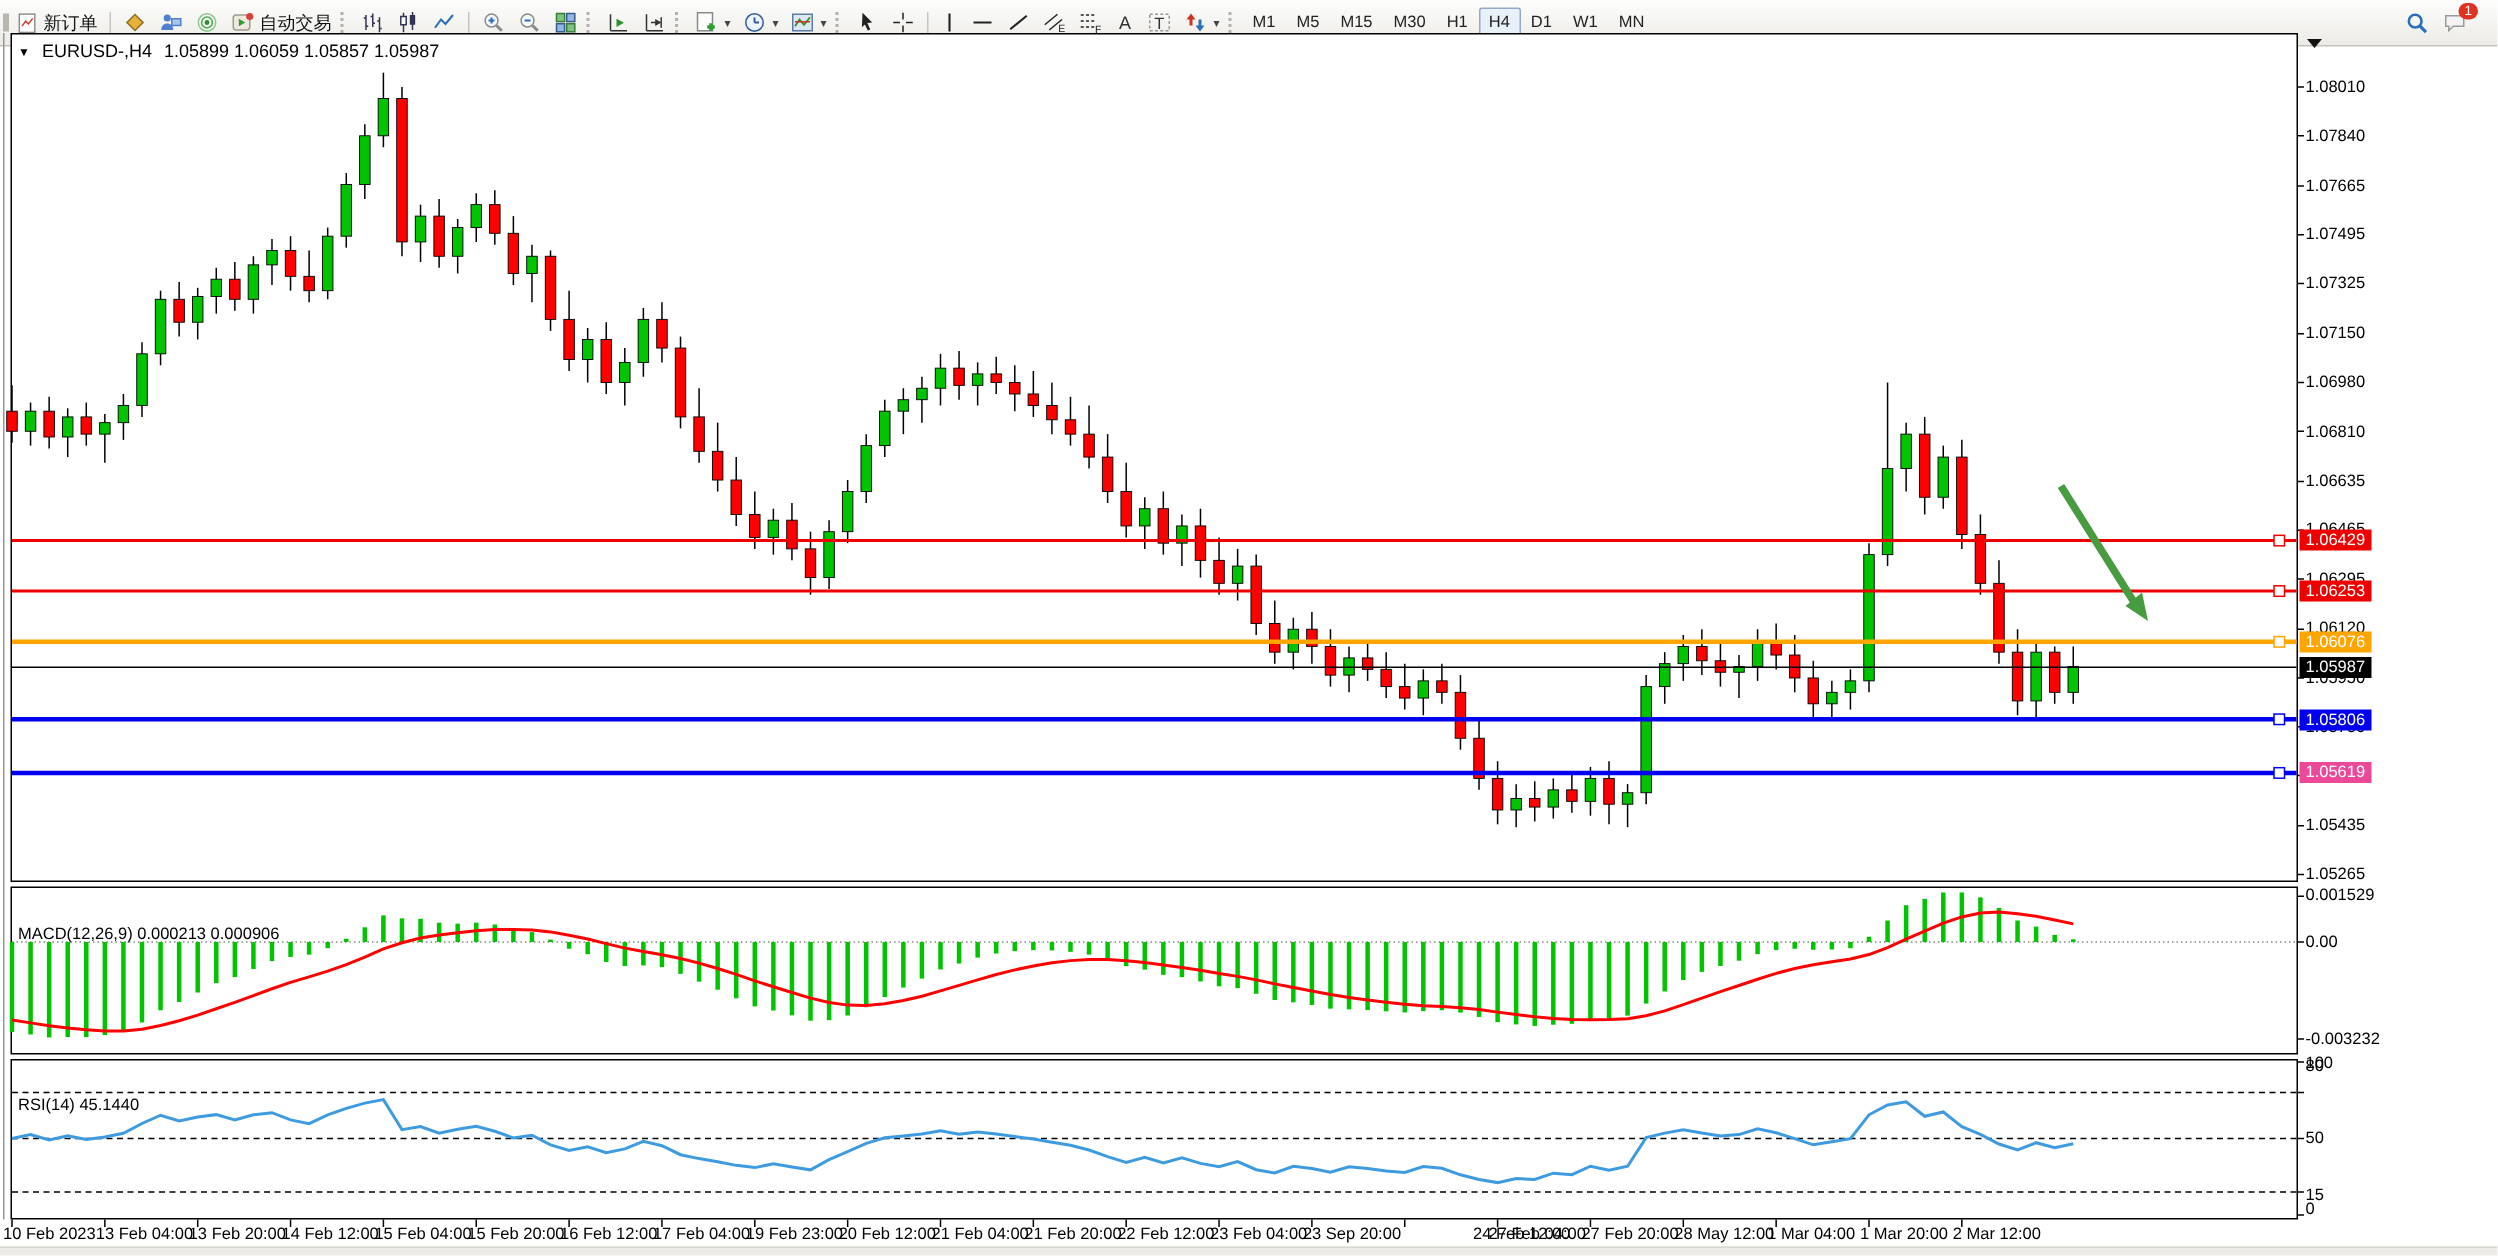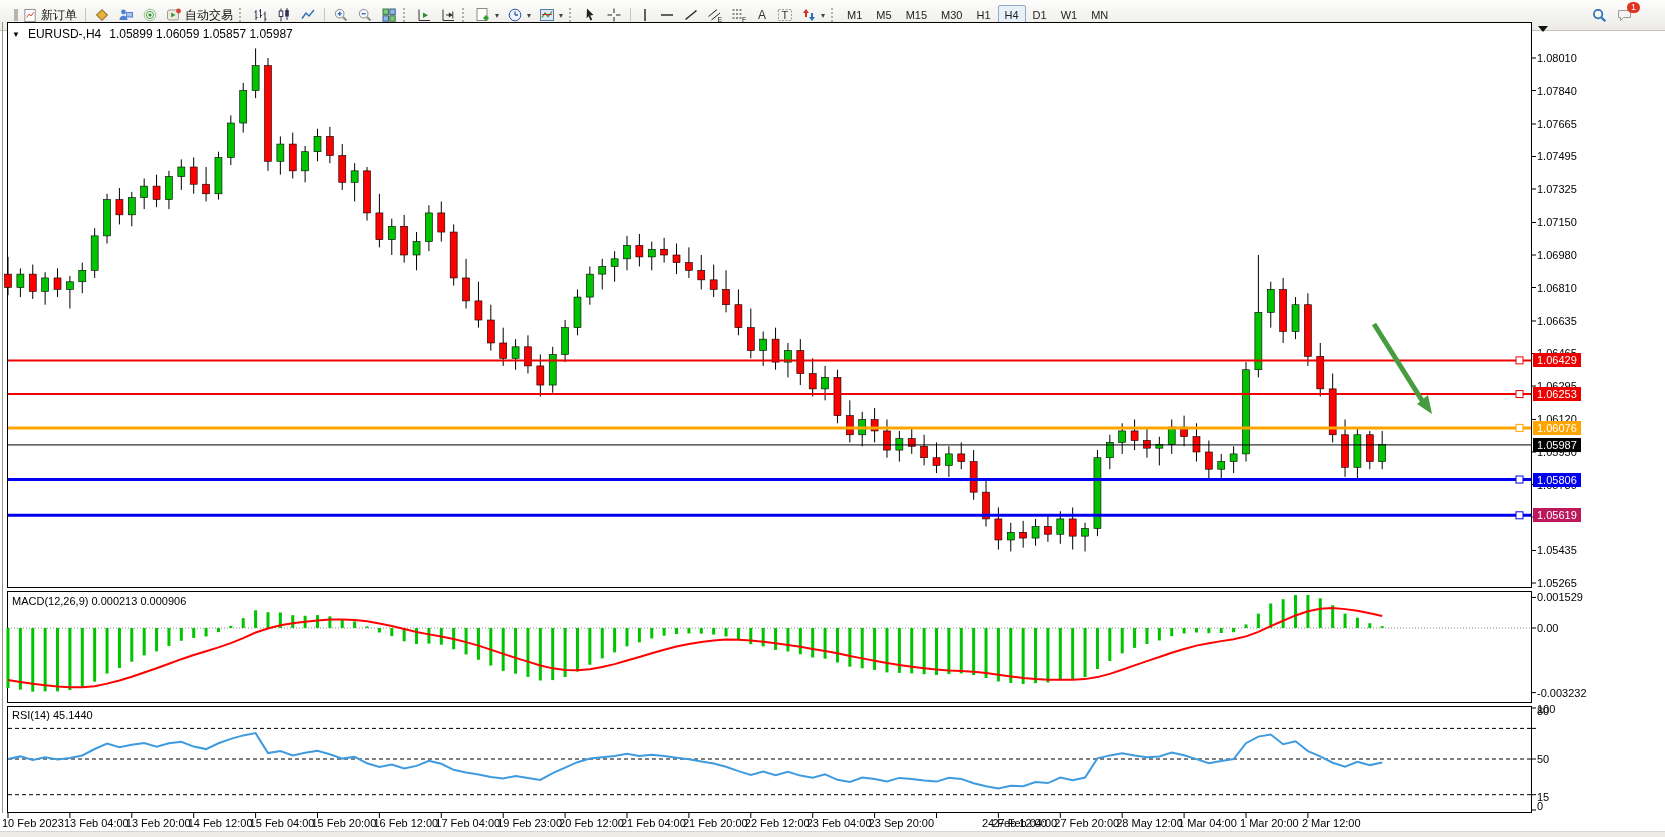--- a/index.html
+++ b/index.html
@@ -1,21 +1,21 @@
 <!DOCTYPE html>
 <html><head>
 <meta charset="utf-8">
 <style>
   html,body{margin:0;padding:0;}
   .app{position:relative;width:1665px;height:837px;overflow:hidden;background:#ffffff;
        font-family:"Liberation Sans",sans-serif;-webkit-font-smoothing:none;}
   
   .toolbar{position:absolute;left:0;top:0;width:1665px;height:31px;
            background:linear-gradient(#fdfdfc,#ecebe7);border-bottom:1px solid #c6c2b9;
-           display:flex;align-items:center;padding:0 14px;box-sizing:border-box;justify-content:center;}
+           display:flex;align-items:center;padding:0 2px;box-sizing:border-box;justify-content:center;}
   .grip{width:3px;height:14px;border-left:2px dotted #b5b1a8;margin:0 4px 0 2px;}
   .sep{width:1px;height:15px;background:#c9c5bc;margin:0 4px;}
   .tbtn{height:18px;display:flex;align-items:center;gap:3px;padding:0 3px;
         border:1px solid transparent;border-radius:2px;font-size:12px;color:#111;white-space:nowrap;}
   .tbtn.active{border-color:#93a9c6;background:#e8f0fa;}
   .tf{font-size:11px;color:#222;padding:0 6px;}
   .caret{font-size:8px;color:#444;margin-left:1px;}
   .ic{display:block;}
   .spacer{margin-left:auto;}
   .badge{position:relative;}
@@ -23,21 +23,21 @@
               font-size:9px;line-height:11px;min-width:11px;text-align:center;padding:0 1px;}
   
   .panel{position:absolute;border:1px solid #000;background:#fff;box-sizing:border-box;}
   #pricePanel{left:7px;top:22px;width:1525px;height:566px;}
   #macdPanel {left:7px;top:591px;width:1525px;height:112px;}
   #rsiPanel  {left:7px;top:706px;width:1525px;height:107px;}
   .edge{position:absolute;left:2px;top:22px;width:1px;height:791px;background:#9a968e;}
   
   .symTitle{position:absolute;left:12px;top:27px;font-size:12px;color:#000;display:flex;gap:8px;align-items:center;}
   .symTitle .tri{font-size:8px;}
-  .paneLabel{position:absolute;font-size:11px;color:#000;}
+  .paneLabel{position:absolute;font-size:11px;color:#000;margin-top:22px;}
   .ptick,.mtick,.rtick{position:absolute;left:1537px;font-size:11px;color:#000;white-space:nowrap;}
   .lvl{position:absolute;left:1533px;height:14px;line-height:14px;font-size:11px;color:#fff;
        padding:0 4px;white-space:nowrap;z-index:5;}
   .ttick{position:absolute;font-size:11px;color:#000;top:817px;white-space:nowrap;}
   .statusbar{position:absolute;left:0;top:831px;width:1665px;height:6px;background:#edebe6;border-top:1px solid #d8d5cf;}
   svg.cv{position:absolute;left:0;top:0;pointer-events:none;}
 </style>
 </head>
 <body>
 
@@ -668,21 +668,21 @@
       <polygon points="1432,414 1417,404 1428,395" fill="#479C3F"></polygon>
       <polygon points="1538,26 1548,26 1543,32" fill="#111"></polygon>
     </svg>
 
   <div id="labels">
       <div class="lvl" style="top:353.37731700000194px;background:#EE0000">1.06429</div>
       <div class="lvl" style="top:387.03854900000164px;background:#EE0000">1.06253</div>
       <div class="lvl" style="top:420.8910380000026px;background:#FFA500">1.06076</div>
       <div class="lvl" style="top:437.91291099999944px;background:#000000">1.05987</div>
       <div class="lvl" style="top:472.53042800000117px;background:#0000EE">1.05806</div>
-      <div class="lvl" style="top:508.2954870000019px;background:#be185d">1.05619</div>
+      <div class="lvl" style="top:508.2954870000019px;background:#ec4899">1.05619</div>
       <div class="ptick" style="top:52px">1.08010</div>
       <div class="ptick" style="top:84.51369000000066px">1.07840</div>
       <div class="ptick" style="top:117.9836649999991px">1.07665</div>
       <div class="ptick" style="top:150.49735499999977px">1.07495</div>
       <div class="ptick" style="top:183.01104500000045px">1.07325</div>
       <div class="ptick" style="top:216.48102000000313px">1.07150</div>
       <div class="ptick" style="top:248.99470999999954px">1.06980</div>
       <div class="ptick" style="top:281.5084000000002px">1.06810</div>
       <div class="ptick" style="top:314.97837500000287px">1.06635</div>
       <div class="ptick" style="top:347.49206499999934px">1.06465</div>

